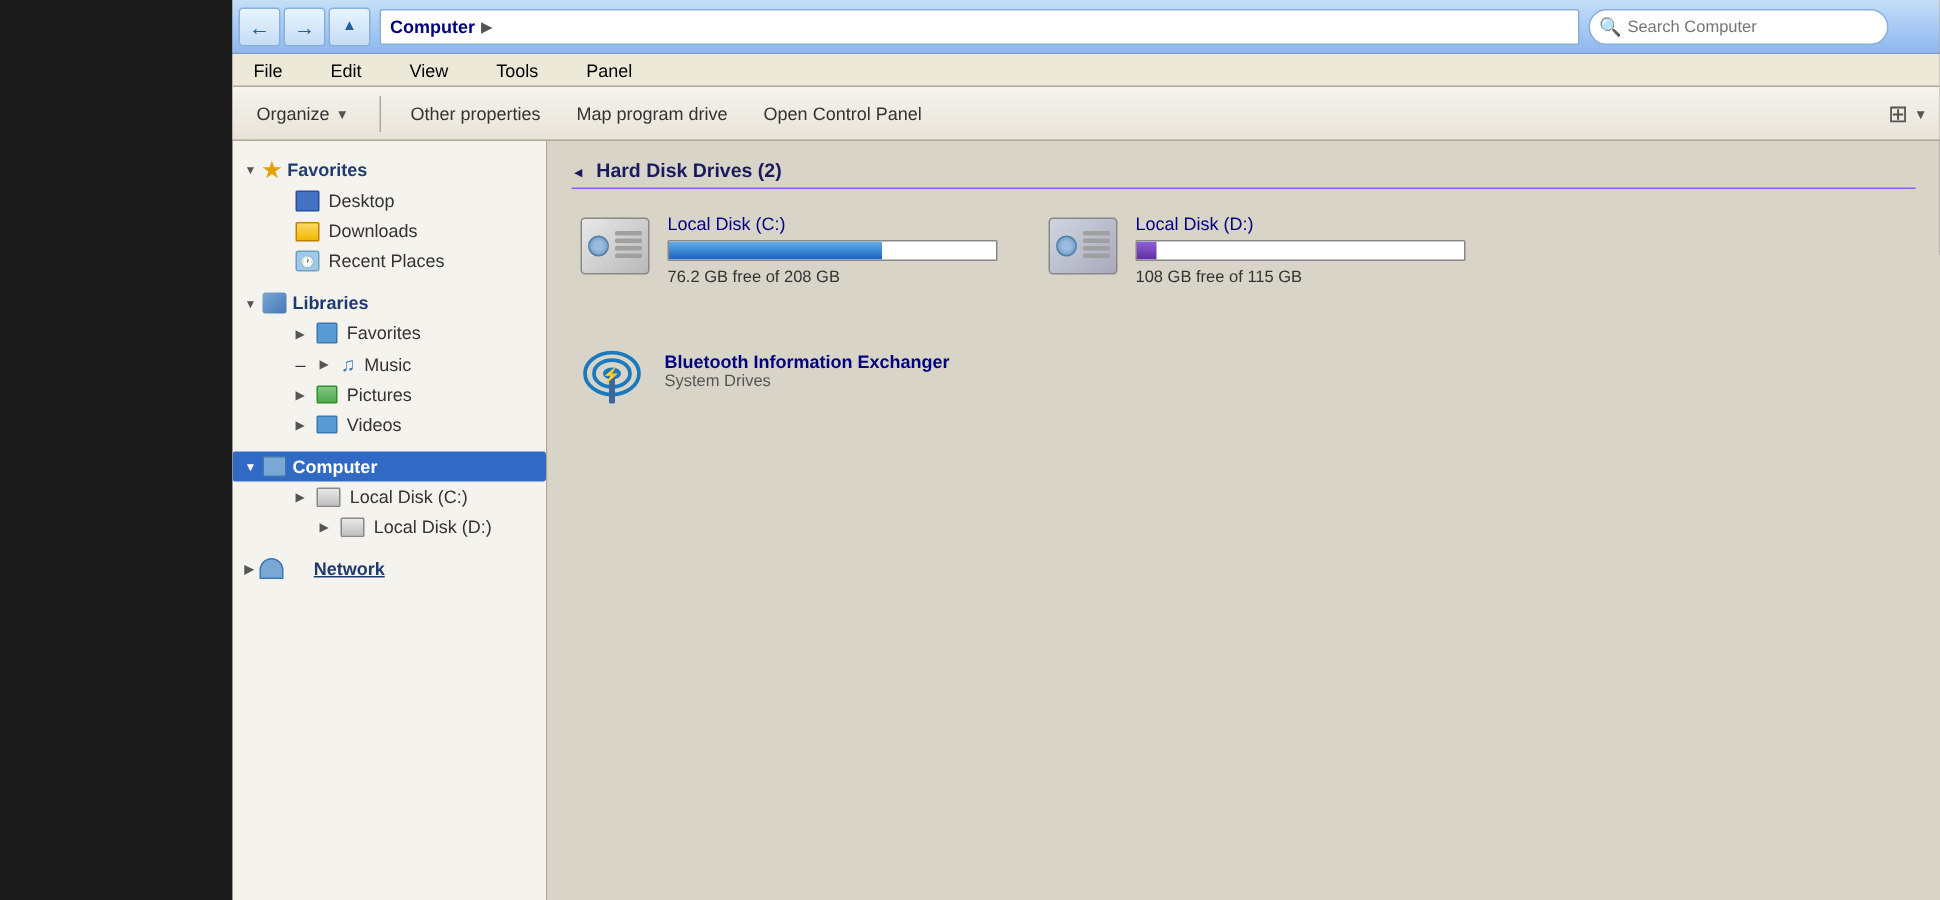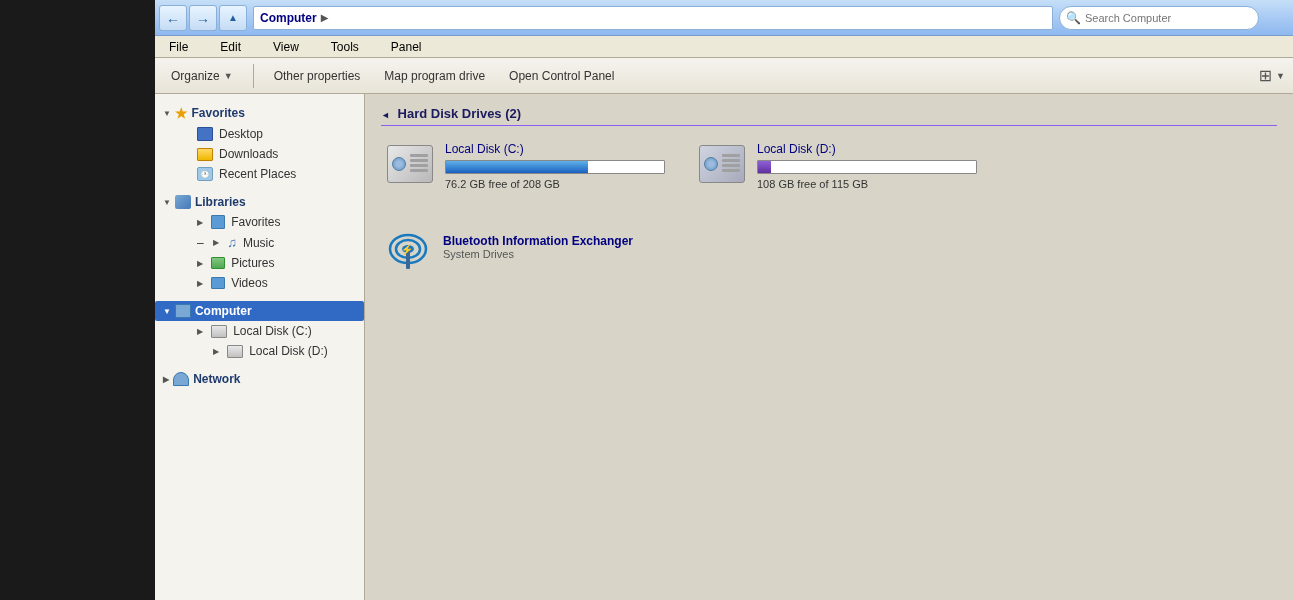--- a/index.html
+++ b/index.html
@@ -410,21 +410,21 @@
         <span class="expand-arrow">▶</span>
         <span class="icon-hdd"></span>
         <span class="item-label">Local Disk (D:)</span>
       </div>
 
       <div style="height:8px;"></div>
 
       <div class="sidebar-section-header">
         <span class="triangle">▶</span>
         <span class="icon-network"></span>
-        <span style="margin-left:4px;">Network</span>
+        <span style="margin-left:20px;text-decoration:underline;">Network</span>
       </div>
 
     </div>
 
     <div class="content-panel">
 
       <div class="section-title">
         <span class="triangle">◄</span>
         <span>Hard Disk Drives (2)</span>
       </div>

